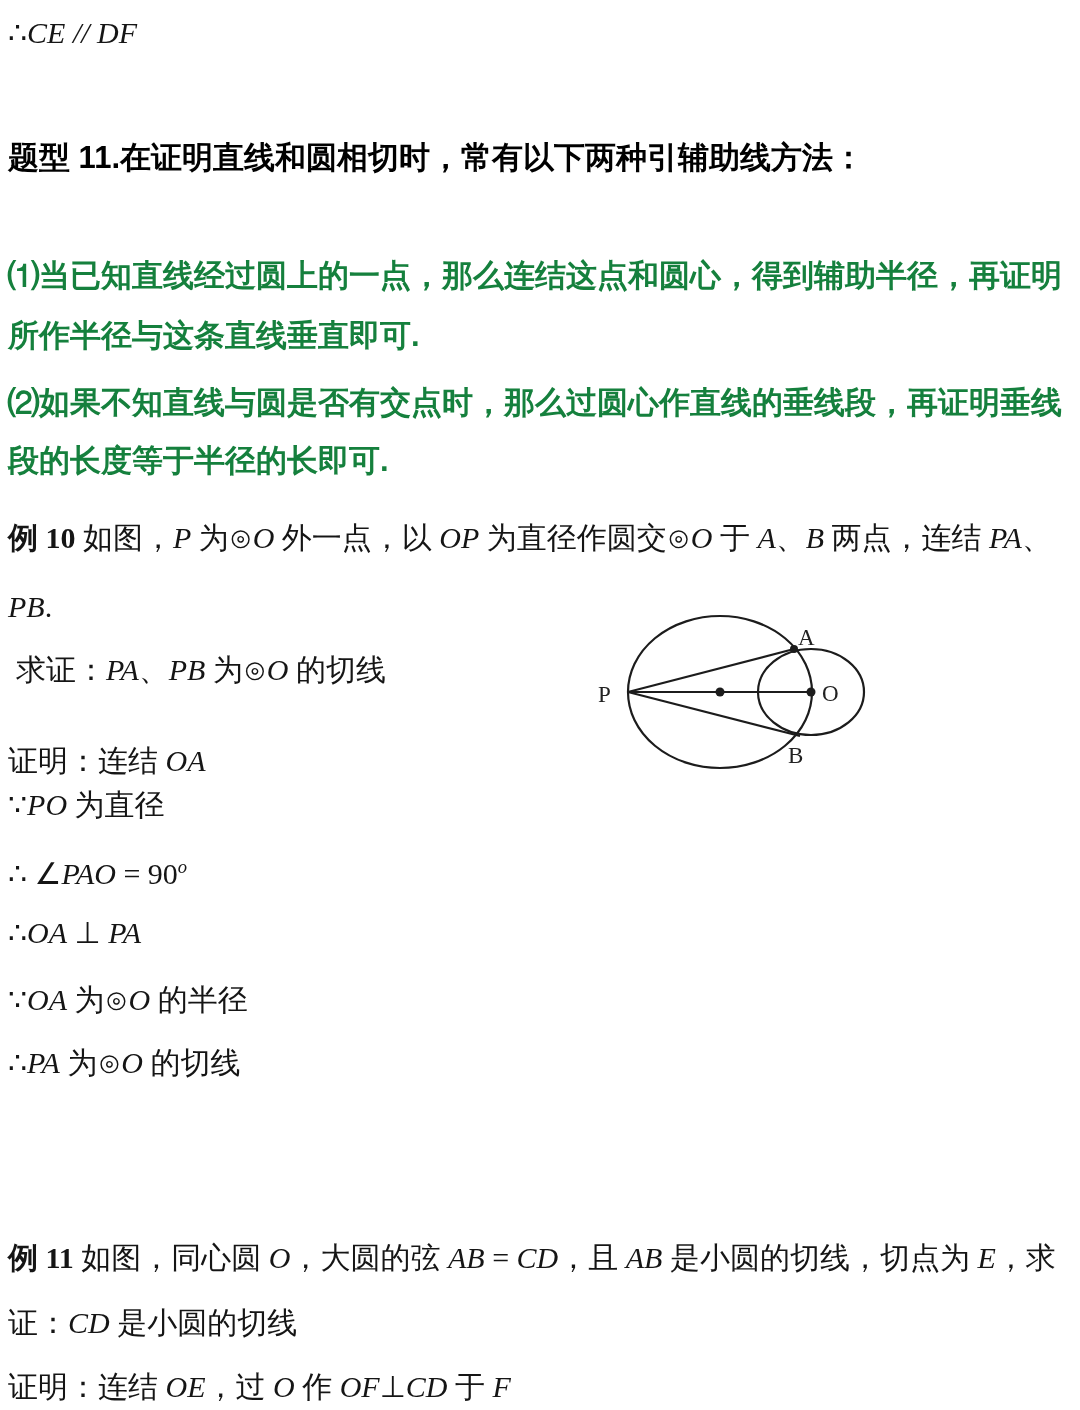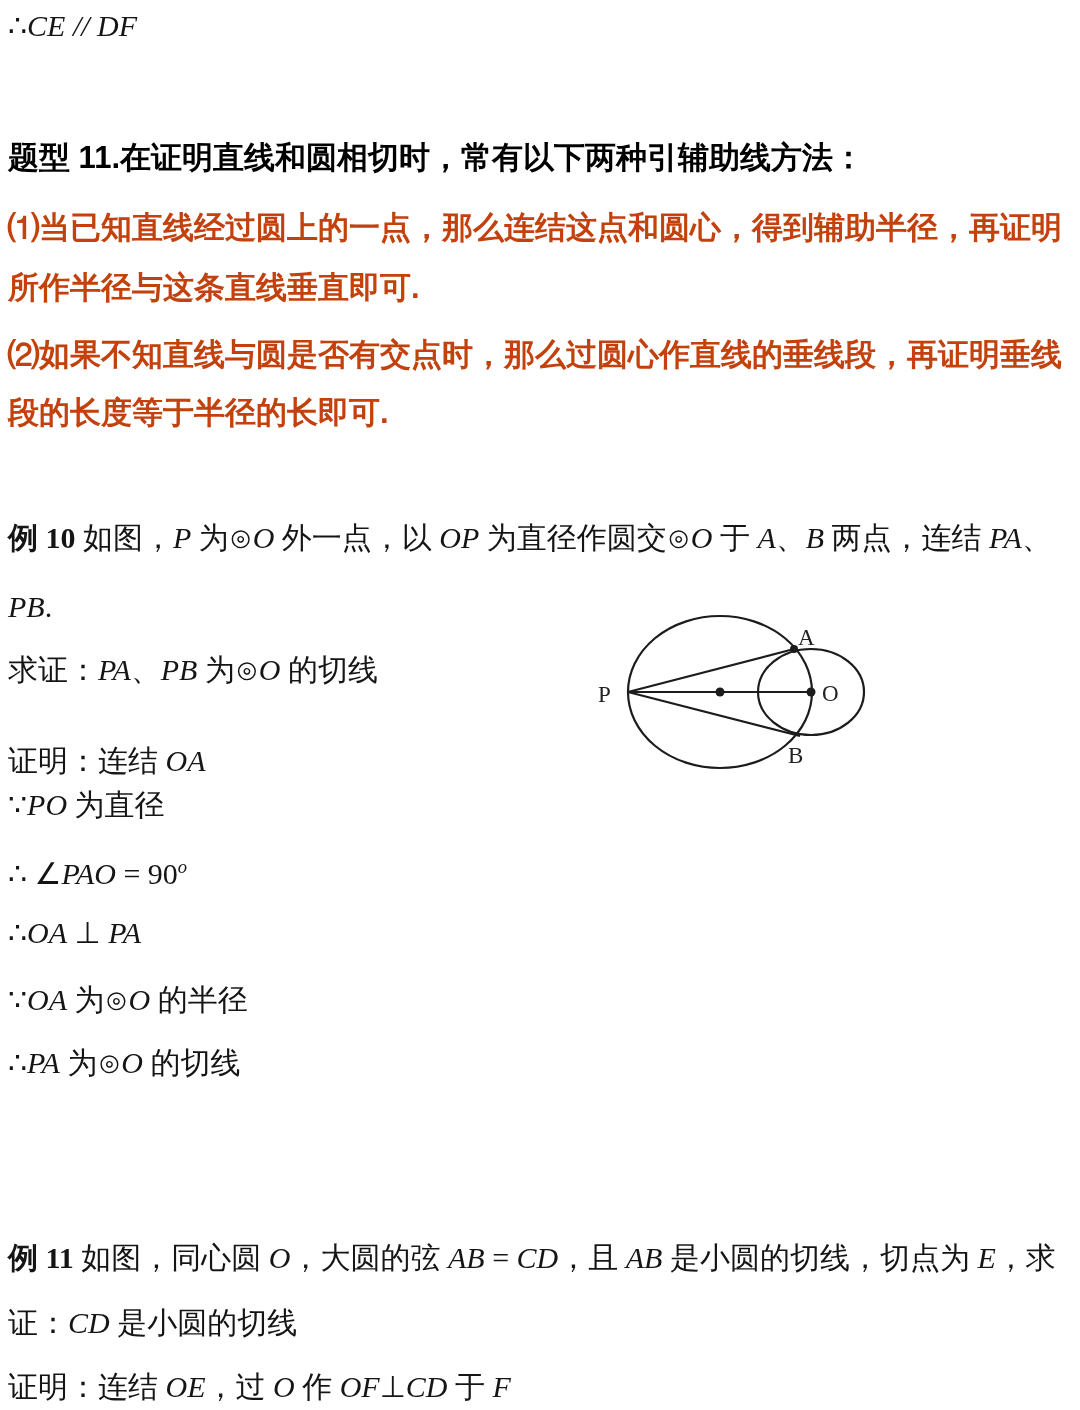--- a/index.html
+++ b/index.html
@@ -23,37 +23,38 @@
   .blue-h {
     font-family: "Liberation Sans", sans-serif;
     font-weight: bold;
     font-size: 31px;
     color: #000000;
   }
   .blue-b {
     font-family: "Liberation Sans", sans-serif;
     font-weight: bold;
     font-size: 31px;
-    color: #c2410c;
+    color: #15803d;
+    margin-top: 48px;
   }
   
   .seg-it  { font-style: italic; }
   .seg-b   { font-weight: bold; }
   .seg-sup { font-style: italic; font-size: 0.62em; vertical-align: super; }
 
   
-  .l0  { top: 4px; text-align: right; }
+  .l0  { top: 11px; text-align: right; }
   .l1  { top: 136px; }
   .l2  { top: 206px; }
   .l3  { top: 266px; }
   .l4  { top: 333px; }
   .l5  { top: 391px; }
   .l6  { top: 516px; }
   .l7  { top: 585px; }
-  .l8  { top: 648px; }
+  .l8  { top: 648px; margin-left: 8px; }
   .l9  { top: 711px; margin-top: 28px; }
   .l10 { top: 783px; }
   .l11 { top: 845px; }
   .l12 { top: 911px; }
   .l13 { top: 978px; }
   .l14 { top: 1041px; }
   .l15 { top: 1106px; }
   .l16 { top: 1236px; text-align: right; }
   .l17 { top: 1301px; }
   .l18 { top: 1365px; }

